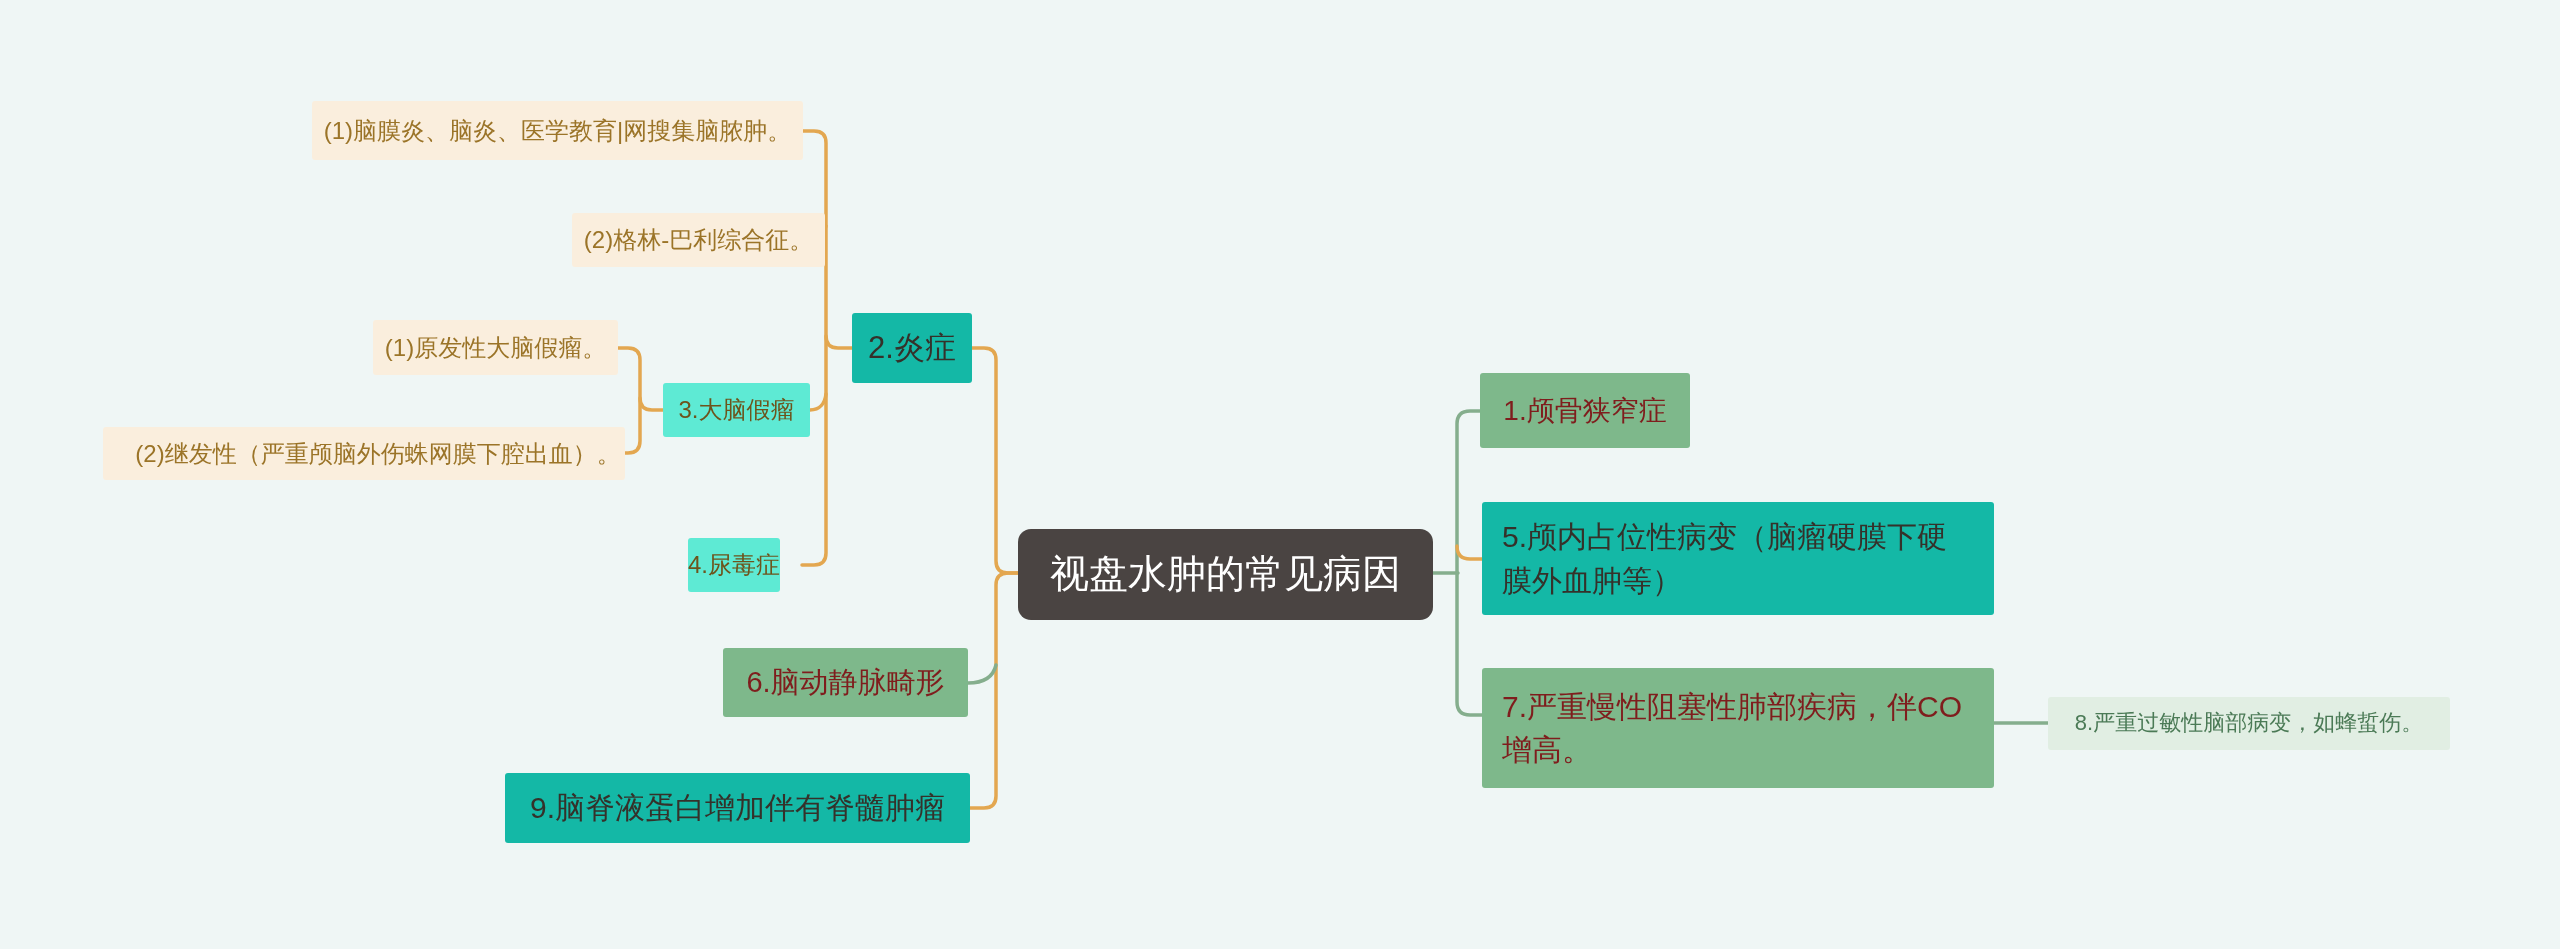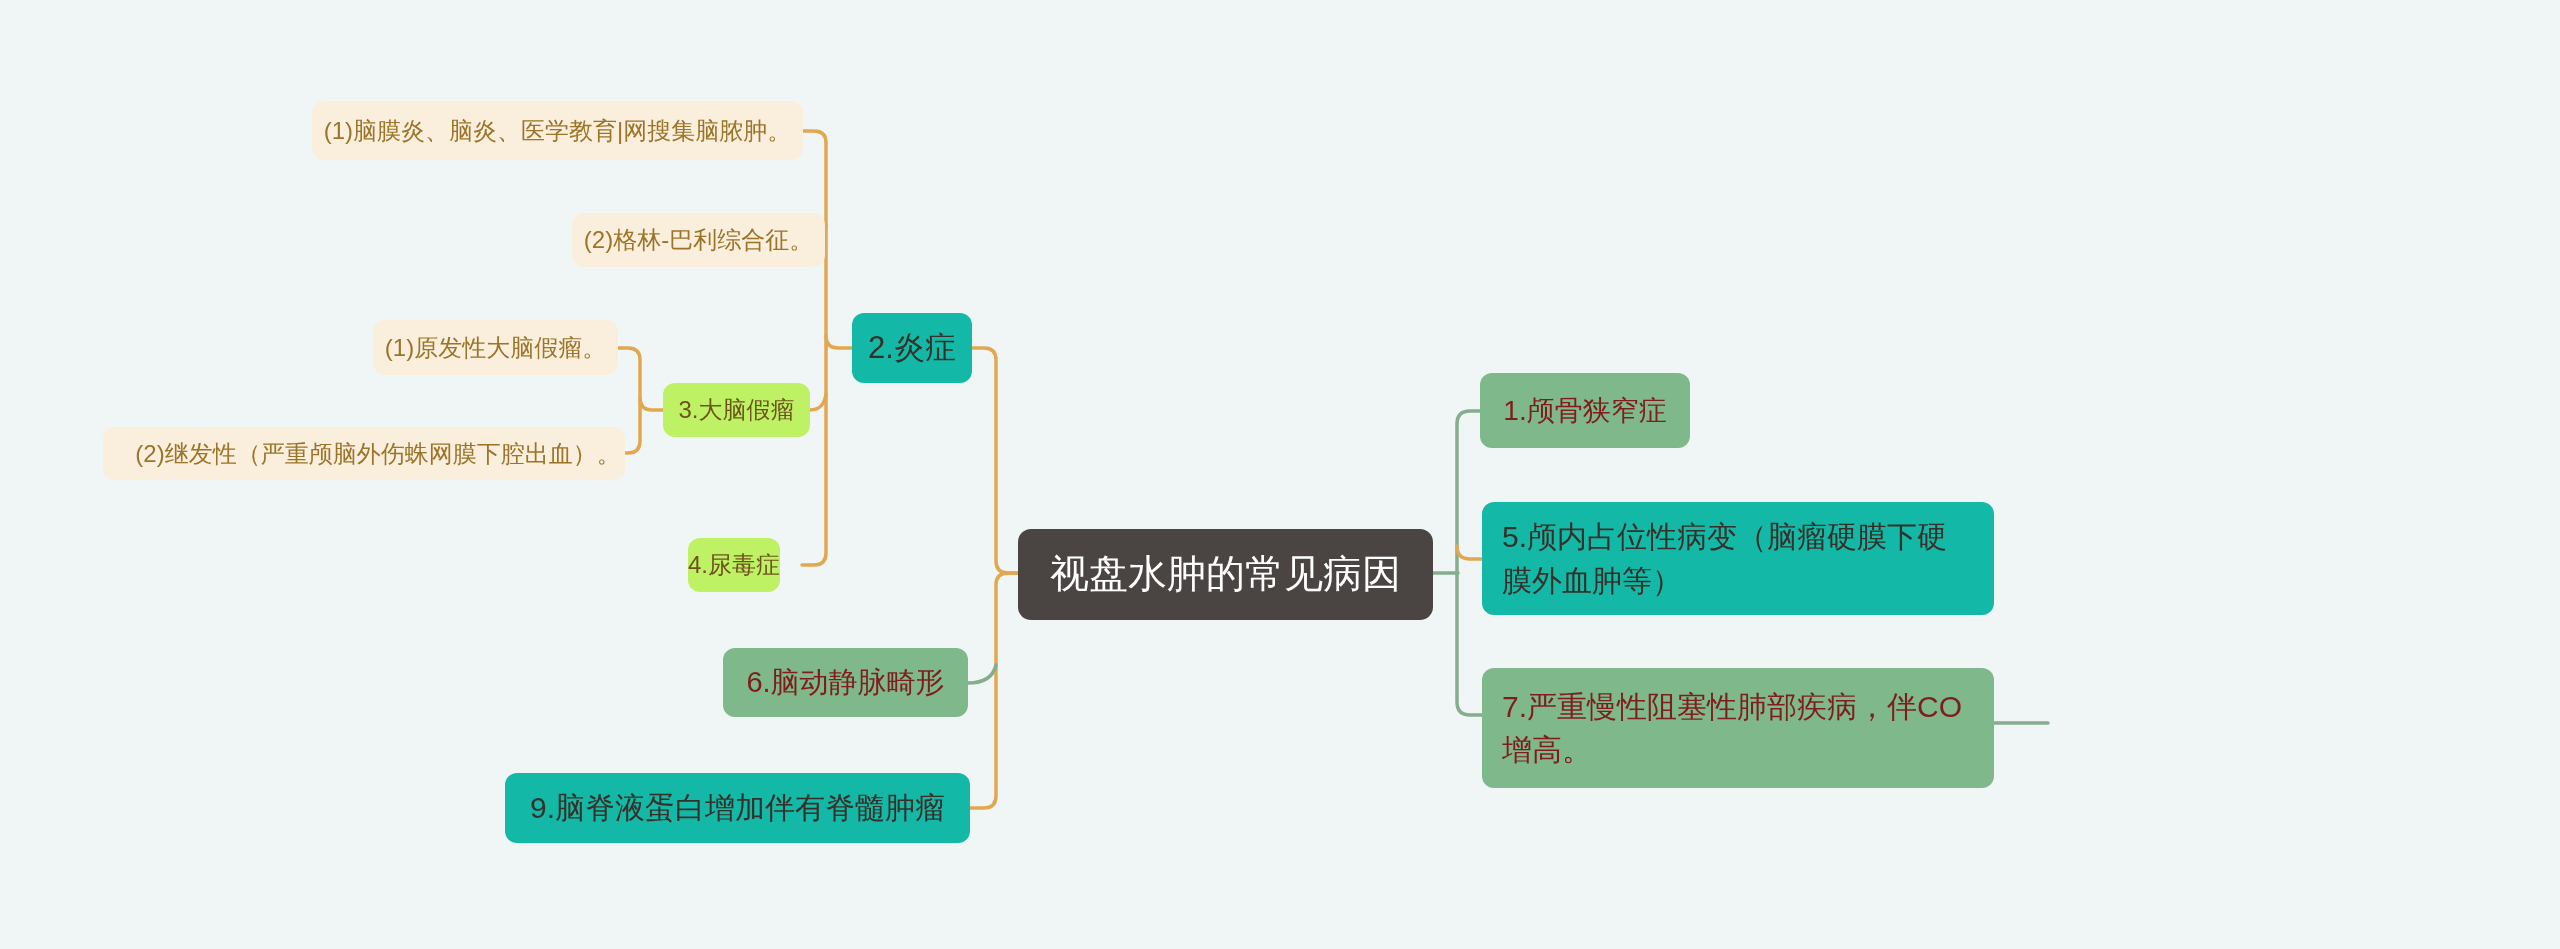--- a/index.html
+++ b/index.html
@@ -2,25 +2,25 @@
 <html><head>
 <meta charset="utf-8">
 <style>
   html,body{margin:0;padding:0;}
   body{background:#eff6f5;font-family:"Liberation Sans","DejaVu Sans",sans-serif;}
   .canvas{position:relative;width:2560px;height:949px;background:#eff6f5;overflow:hidden;}
   .edges{position:absolute;left:0;top:0;width:2560px;height:949px;}
   .edges path{fill:none;stroke-width:3.5px;stroke-linecap:round;}
   .node{
     position:absolute;display:flex;align-items:center;justify-content:center;
-    box-sizing:border-box;border-radius:12px;text-align:center;
+    box-sizing:border-box;border-radius:3px;text-align:center;
     white-space:nowrap;cursor:default;line-height:1.4;
   }
   .cream{background:#faeedd;color:#9b7428;font-size:24px;}
-  .cream-dark{background:#bef264;color:#6d541c;font-size:24px;}
+  .cream-dark{background:#5eead4;color:#6d541c;font-size:24px;}
   .orange{background:#14b8a6;color:#35312a;}
   .green{background:#7eb88b;color:#7f1d1d;}
   .lightgreen{background:#e1eee3;color:#4b7a56;font-size:22px;}
   .root{background:#4a4442;color:#ffffff;font-size:39px;border-radius:13px;}
   .multiline{white-space:normal;justify-content:flex-start;text-align:left;padding:0 20px;line-height:1.45;}
 </style>
 </head>
 <body>
 
 <div class="canvas">
@@ -54,14 +54,15 @@
   <div class="node cream" style="left:373px;top:320px;width:245px;height:55px;">(1)原发性大脑假瘤。</div>
   <div class="node cream" style="left:103px;top:427px;width:522px;height:53px;padding-left:28px;">(2)继发性（严重颅脑外伤蛛网膜下腔出血）。</div>
   <div class="node cream-dark" style="left:688px;top:538px;width:92px;height:54px;">4.尿毒症</div>
 
   <div class="node green" style="left:723px;top:648px;width:245px;height:69px;font-size:29px;">6.脑动静脉畸形</div>
   <div class="node orange" style="left:505px;top:773px;width:465px;height:70px;font-size:30px;">9.脑脊液蛋白增加伴有脊髓肿瘤</div>
 
   <div class="node green" style="left:1480px;top:373px;width:210px;height:75px;font-size:28px;">1.颅骨狭窄症</div>
   <div class="node orange multiline" style="left:1482px;top:502px;width:512px;height:113px;font-size:30px;">5.颅内占位性病变（脑瘤硬膜下硬膜外血肿等）</div>
   <div class="node green multiline" style="left:1482px;top:668px;width:512px;height:120px;font-size:30px;">7.严重慢性阻塞性肺部疾病，伴CO增高。</div>
+  <div class="node lightgreen" style="left:2048px;top:697px;width:402px;height:53px;">8.严重过敏性脑部病变，如蜂蜇伤。</div>
 
 </div>
 
 </body></html>

